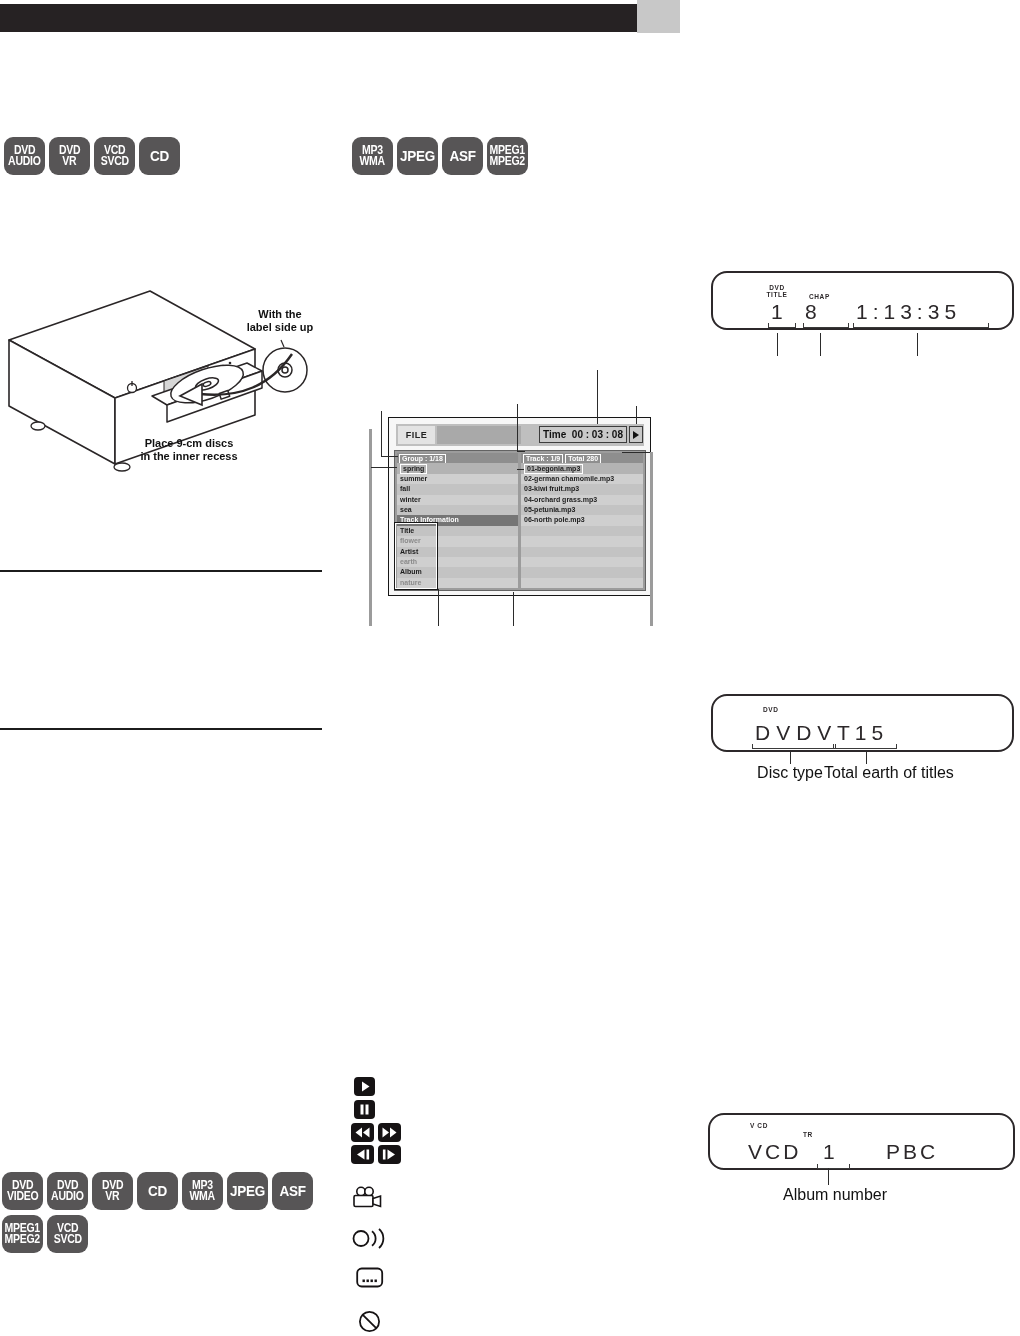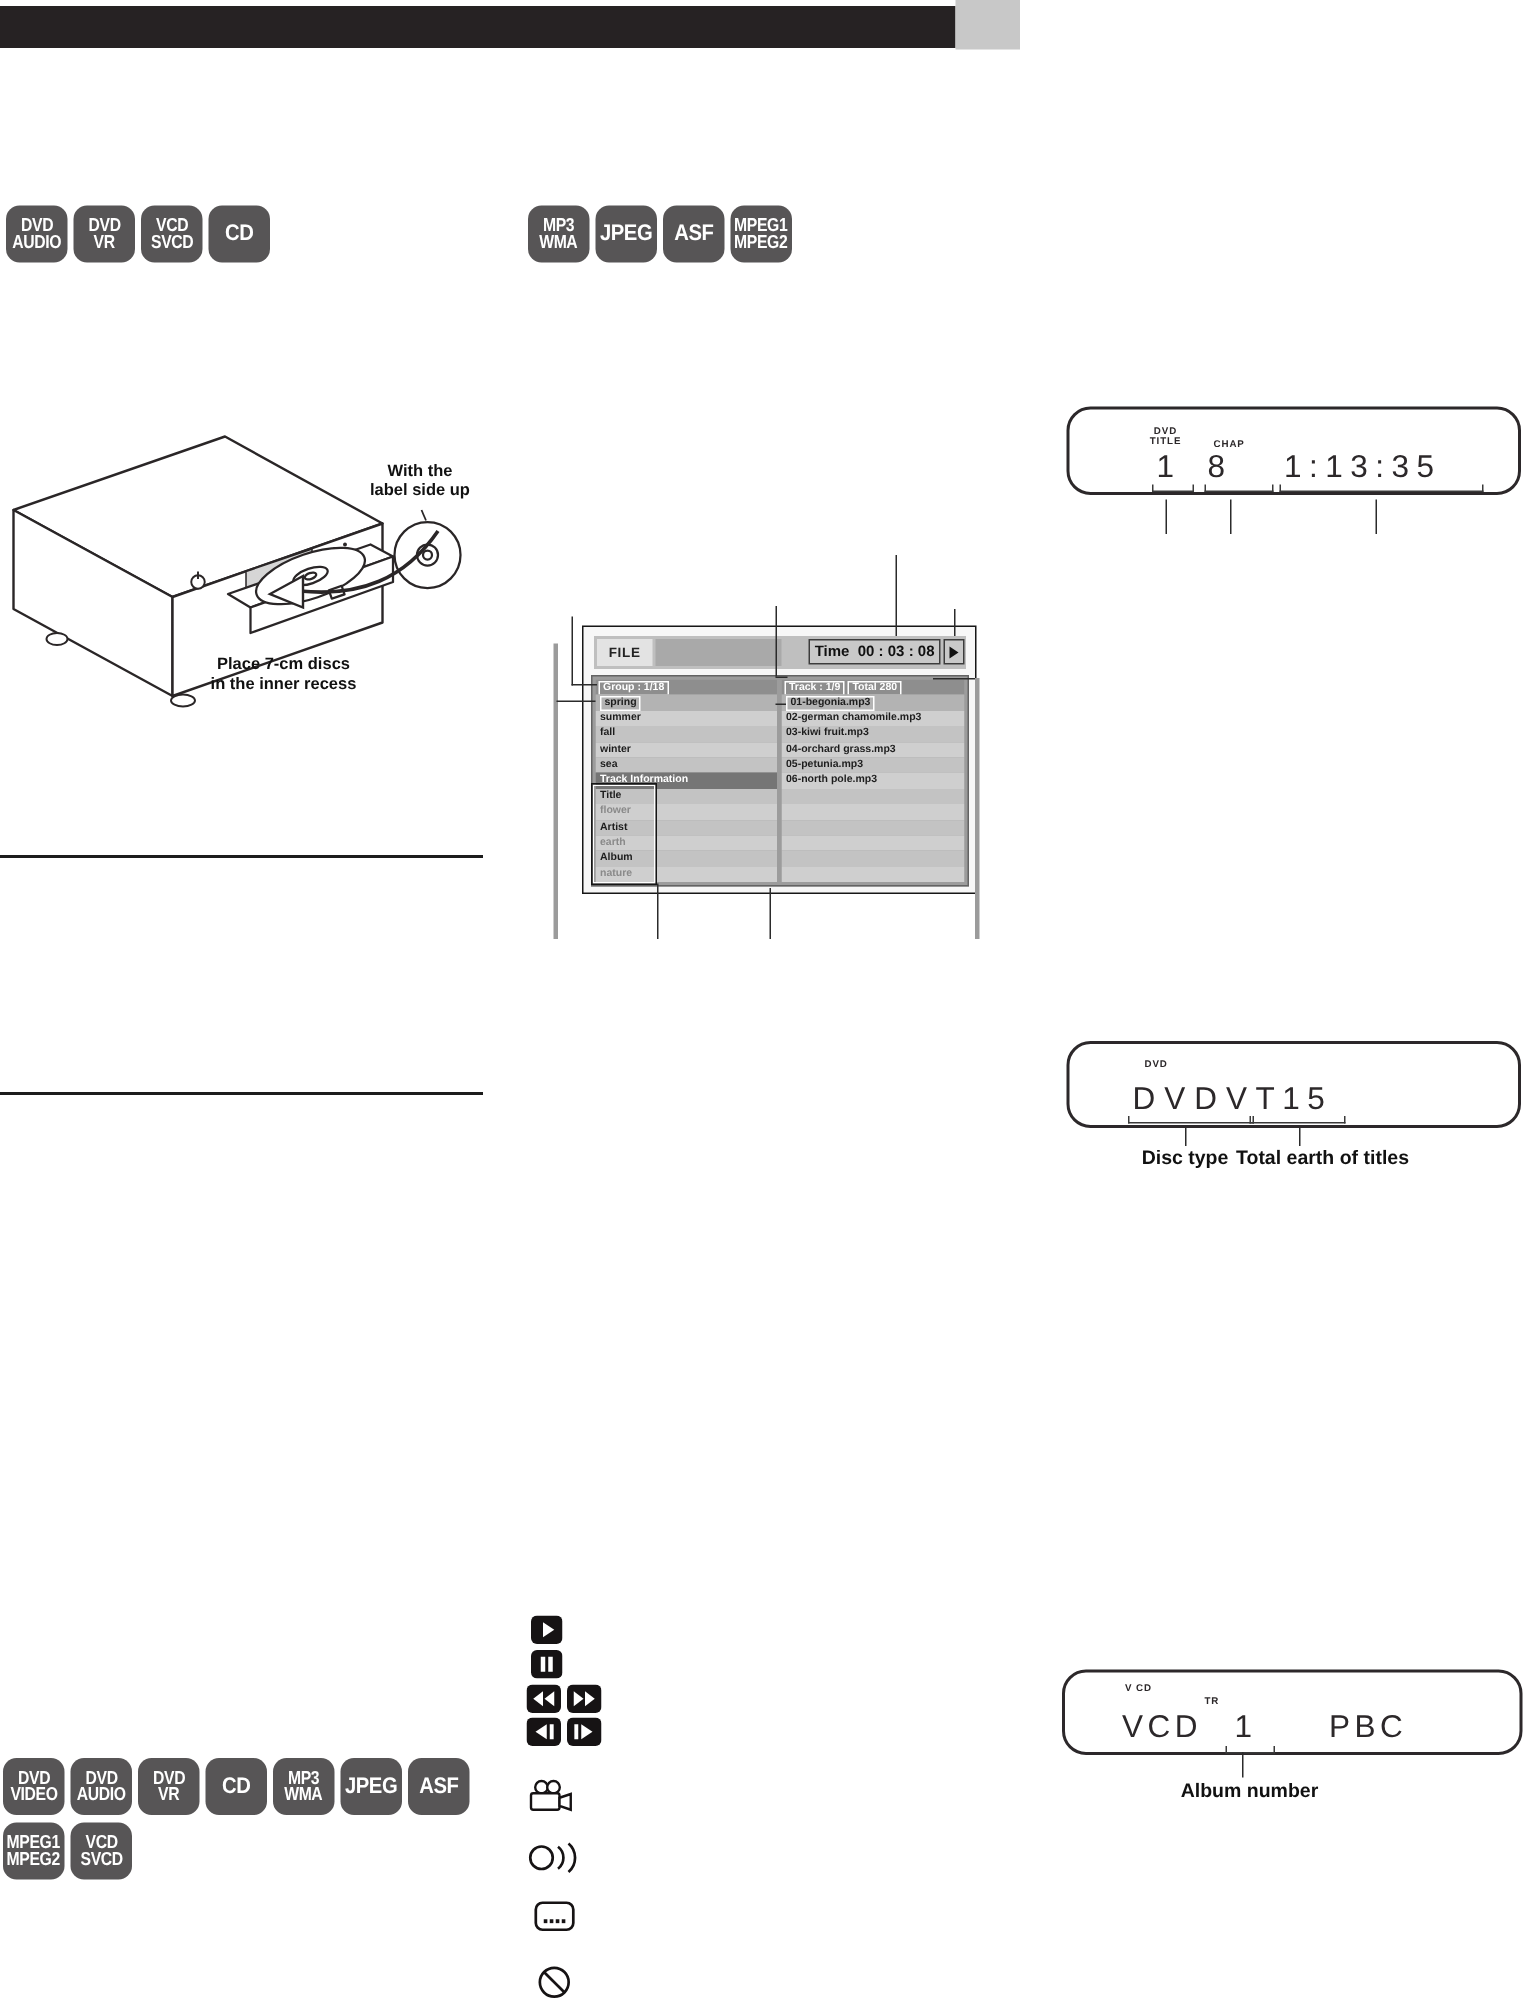--- a/index.html
+++ b/index.html
@@ -61,21 +61,21 @@
   .ti-box{position:absolute;left:394px;top:522px;width:42px;height:66px;
           border:1.2px solid #161616;box-shadow:inset 0 0 0 1px #fff;}
 
   
   .lcd{position:absolute;border:2px solid #2c282a;border-radius:16px;background:#fff;box-sizing:border-box;}
   .lcd .sm{position:absolute;font-size:6.5px;font-weight:bold;letter-spacing:.6px;color:#2c282a;
            line-height:7px;text-align:center;}
   .lcd .big{position:absolute;font-size:21px;color:#2c282a;white-space:nowrap;}
   .ub{position:absolute;height:4px;border-left:1px solid #3a3a3a;border-right:1px solid #3a3a3a;
       border-bottom:1px solid #3a3a3a;}
-  .caption{position:absolute;font-size:13px;color:#111;white-space:nowrap;font-weight:bold;}
+  .caption{position:absolute;font-size:16px;color:#111;white-space:nowrap;}
 
   
   .icon{position:absolute;}
 </style>
 </head>
 <body>
 
 <div class="header-bar"></div>
 <div class="header-tab"></div>
 
@@ -148,21 +148,21 @@
     <circle cx="281" cy="86" r="7"></circle>
     <circle cx="281" cy="86" r="3"></circle>
   </g>
   <line x1="277" y1="56" x2="280" y2="63" stroke="#2a2627" stroke-width="1.2"></line>
 
   <path d="M 288,70 C 266,102 236,114 196,110" fill="none" stroke="#2a2627" stroke-width="2.4"></path>
   <polygon points="198,100 176,112 198,121" fill="#ffffff" stroke="#2a2627" stroke-width="1.6"></polygon>
 </svg>
 <div class="fig-label pre" style="left:240px;top:308px;width:80px;">With the
 label side up</div>
-<div class="fig-label pre" style="left:136px;top:437px;width:106px;">Place 7-cm discs
+<div class="fig-label pre" style="left:136px;top:437px;width:106px;">Place 9-cm discs
 in the inner recess</div>
 
 <div class="rule" style="left:0;top:570px;width:322px;"></div>
 <div class="rule" style="left:0;top:728px;width:322px;"></div>
 
 <div class="fscreen">
   <div class="fs-titlebar">
     <div class="fs-file">FILE</div>
     <div class="fs-strip"></div>
     <div class="fs-time"><span>Time</span>&nbsp;&nbsp;<span>00 : 03 : 08</span></div>

